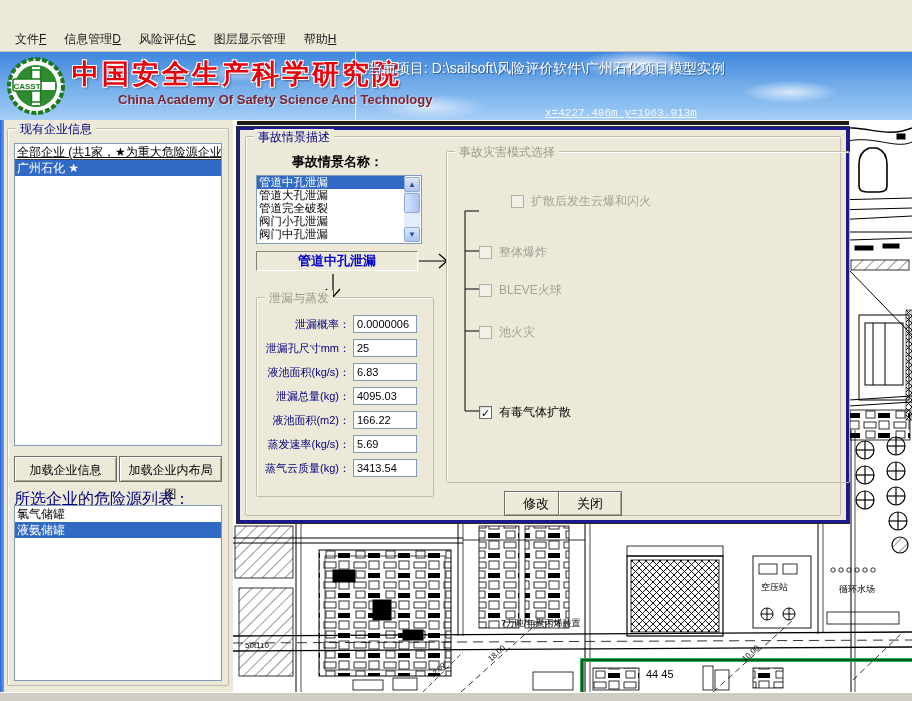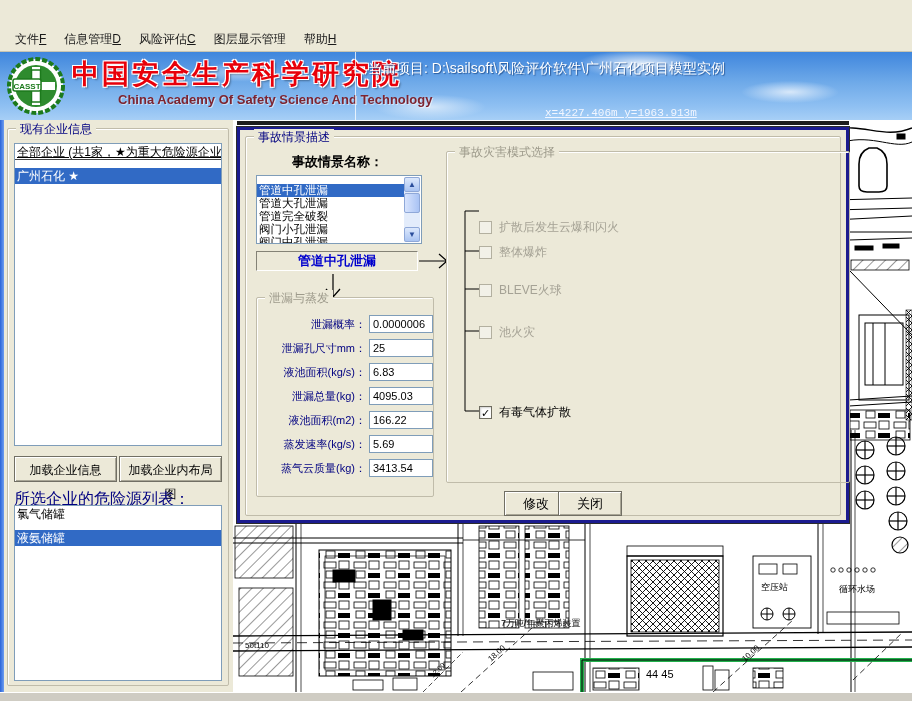--- a/index.html
+++ b/index.html
@@ -43,21 +43,21 @@
   
   #sidebar{position:absolute;left:4px;top:0;width:229px;height:572px;background:#ece9d8;}
   .groupbox{position:absolute;border:1px solid #c0bcaa;border-radius:2px;box-shadow:inset 1px 1px 0 #fff;}
   .legend{position:absolute;top:-8px;left:8px;background:#ece9d8;padding:0 4px;font-size:12px;color:#000080;white-space:nowrap;}
   .legend.gray{color:#9d9a8b;}
   #sb-group{left:3px;top:8px;width:222px;height:558px;}
   .listbox{position:absolute;background:#fff;border:1px solid #7f9db9;overflow:hidden;}
   #ent-list{left:6px;top:14px;width:208px;height:303px;}
   .lrow{height:16px;line-height:16px;font-size:12px;padding:0 2px;white-space:nowrap;overflow:hidden;color:#000;}
   .lrow.hdr{text-decoration:underline;border-bottom:1px solid #444;}
-  .lrow.sel{background:#316ac5;color:#fff;margin-top:8px;}
+  .lrow.sel{background:#316ac5;color:#fff;}
   .sb-btnrow{position:absolute;left:6px;top:327px;width:208px;height:26px;display:flex;gap:2px;}
   .btn{background:#ece9d8;border:1px solid #716f64;box-shadow:inset 1px 1px 0 #fff,inset -1px -1px 0 #a9a696;
     font-size:12px;color:#000;text-align:center;cursor:default;}
   .sb-btnrow .btn{flex:1;line-height:24px;}
   .sb-label{position:absolute;left:6px;top:360px;font-size:16px;color:#000080;}
   #dg-list{left:6px;top:376px;width:208px;height:176px;}
 
   
   #map{position:absolute;left:233px;top:0;width:679px;height:572px;background:#fff;overflow:hidden;}
   #map svg{display:block;}
@@ -73,21 +73,21 @@
   .sb{position:absolute;right:1px;top:1px;bottom:1px;width:16px;background:#e3ecfb;}
   .sb-btn{height:15px;background:linear-gradient(180deg,#dce8fc,#aac4f2);border:1px solid #8fa8d8;border-radius:2px;
     color:#2a4d9b;font-size:8px;text-align:center;line-height:13px;}
   .sb-btn.dn{position:absolute;bottom:0;left:0;right:0;}
   .sb-thumb{position:absolute;top:16px;left:0;width:16px;height:20px;
     background:linear-gradient(90deg,#d8e4fd,#a9c3f4);border:1px solid #8fa8d8;border-radius:2px;}
   #scen-echo{position:absolute;left:10px;top:114px;width:162px;height:20px;background:#ece9d8;
     border:1px solid;border-color:#848276 #fff #fff #848276;color:#0000cd;font-weight:bold;
     font-size:13px;text-align:center;line-height:18px;}
   .flowarrow{position:absolute;}
-  #leak-group{left:10px;top:160px;width:178px;height:200px;padding-left:16px;}
+  #leak-group{left:10px;top:160px;width:178px;height:200px;}
   .frow{display:flex;align-items:center;height:24px;margin-top:0;}
   .frow:first-of-type{margin-top:14px;}
   .frow label{width:96px;text-align:right;font-size:11px;color:#000080;padding-right:3px;white-space:nowrap;}
   .frow input{width:64px;height:18px;border:1px solid #7f9db9;font-size:11px;padding:1px 3px;background:#fff;color:#000;}
   #dis-group{left:200px;top:14px;width:404px;height:332px;}
   .cbrow{position:absolute;left:32px;display:flex;align-items:center;gap:7px;height:14px;}
   .cb{width:13px;height:13px;background:#fff;border:1px solid #6e6c60;box-shadow:inset 1px 1px 2px rgba(0,0,0,.18);flex:0 0 13px;}
   .cb.dis{background:#f2f1e8;border-color:#b3b0a0;box-shadow:none;}
   .cb.checked::after{content:"✓";display:block;text-align:center;font-size:11px;font-weight:bold;line-height:12px;color:#000;}
   .cbrow span.lbl{font-size:12px;color:#000;white-space:nowrap;}
@@ -355,21 +355,21 @@
               <label>蒸气云质量(kg)：</label>
               <input value="3413.54" style="">
             </div>
         </div>
 
         <div class="groupbox" id="dis-group">
           <span class="legend gray">事故灾害模式选择</span>
           <svg style="position:absolute;left:17px;top:0;" width="20" height="332">
             <path d="M1,59 V259 M1,59 H15 M1,99 H15 M1,137 H15 M1,179 H15 M1,259 H15" stroke="#000" fill="none" stroke-width="1"></path>
           </svg>
-          <div class="cbrow dis" style="top:68px;">
+          <div class="cbrow dis" style="top:42px;margin-left:32px;">
             <span class="cb dis"></span>
             <span class="lbl">扩散后发生云爆和闪火</span>
           </div>
           <div class="cbrow dis" style="top:93px;">
             <span class="cb dis"></span>
             <span class="lbl">整体爆炸</span>
           </div>
           <div class="cbrow dis" style="top:131px;">
             <span class="cb dis"></span>
             <span class="lbl">BLEVE火球</span>

